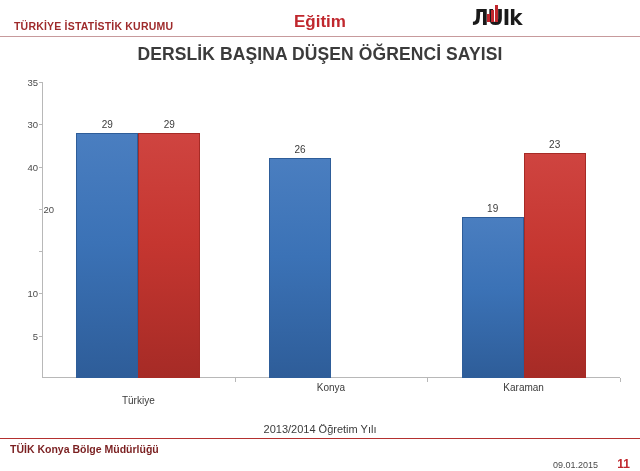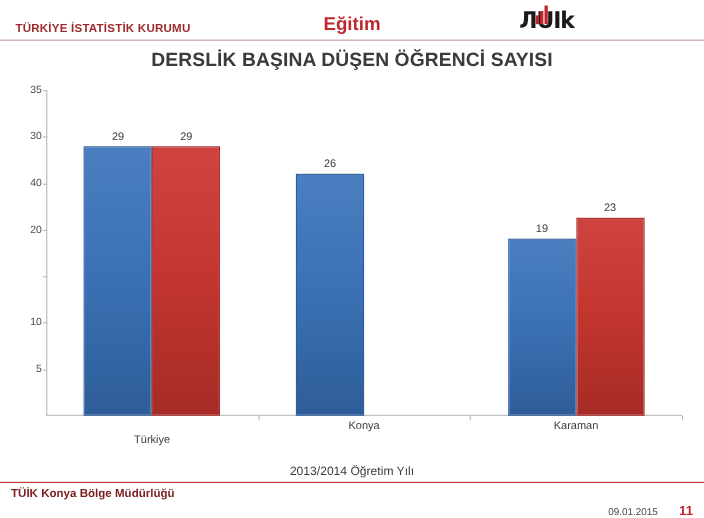--- a/index.html
+++ b/index.html
@@ -264,21 +264,21 @@
   <div id="chart-area">
     <div id="y-axis-line"></div>
     <div id="x-axis-line"></div>
     <div id="y-ticks">
         <div class="y-tick" style="top: 12px;">35</div>
         <div class="y-tick-mark" style="top: 12px;"></div>
         <div class="y-tick" style="top: 54.2857px;">30</div>
         <div class="y-tick-mark" style="top: 54.2857px;"></div>
         <div class="y-tick" style="top: 96.5714px;">40</div>
         <div class="y-tick-mark" style="top: 96.5714px;"></div>
-        <div class="y-tick" style="top: 138.857px;">20</div>
+        <div class="y-tick" style="top: 138.857px; padding-left: 16px;">20</div>
         <div class="y-tick-mark" style="top: 138.857px;"></div>
         <div class="y-tick" style="top: 181.143px; padding-left: 48px;">15</div>
         <div class="y-tick-mark" style="top: 181.143px;"></div>
         <div class="y-tick" style="top: 223.429px;">10</div>
         <div class="y-tick-mark" style="top: 223.429px;"></div>
         <div class="y-tick" style="top: 265.714px;">5</div>
         <div class="y-tick-mark" style="top: 265.714px;"></div>
       </div>
     <div id="plot-bars">
         <div class="bar-group" style="left: 76.3333px; top: 12px;">
@@ -300,21 +300,21 @@
             </div>
           </div>
         </div>
         <div class="cat-label" style="left: 269px; width: 124px;">Konya</div>
         <div class="x-tick-mark" style="left: 427.333px;"></div>
         <div class="bar-group" style="left: 461.667px; top: 12px;">
           <div class="bars">
             <div class="bar blue" style="height: 160.686px;">
               <span class="bar-value">19</span>
             </div>
-            <div class="bar red" style="height: 180px;">
+            <div class="bar red" style="height: 225px;">
               <span class="bar-value">23</span>
             </div>
           </div>
         </div>
         <div class="cat-label" style="left: 461.667px; width: 124px;">Karaman</div>
         <div class="x-tick-mark" style="left: 620px;"></div>
       </div>
   </div>
 
 

